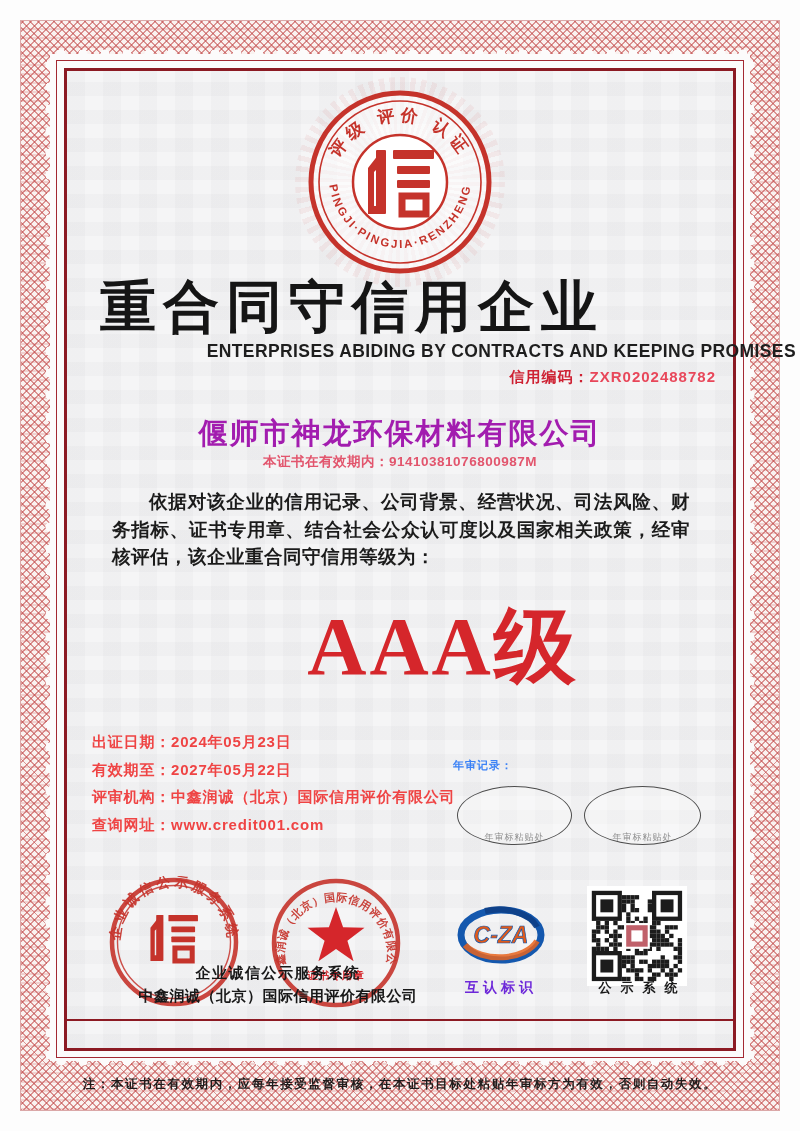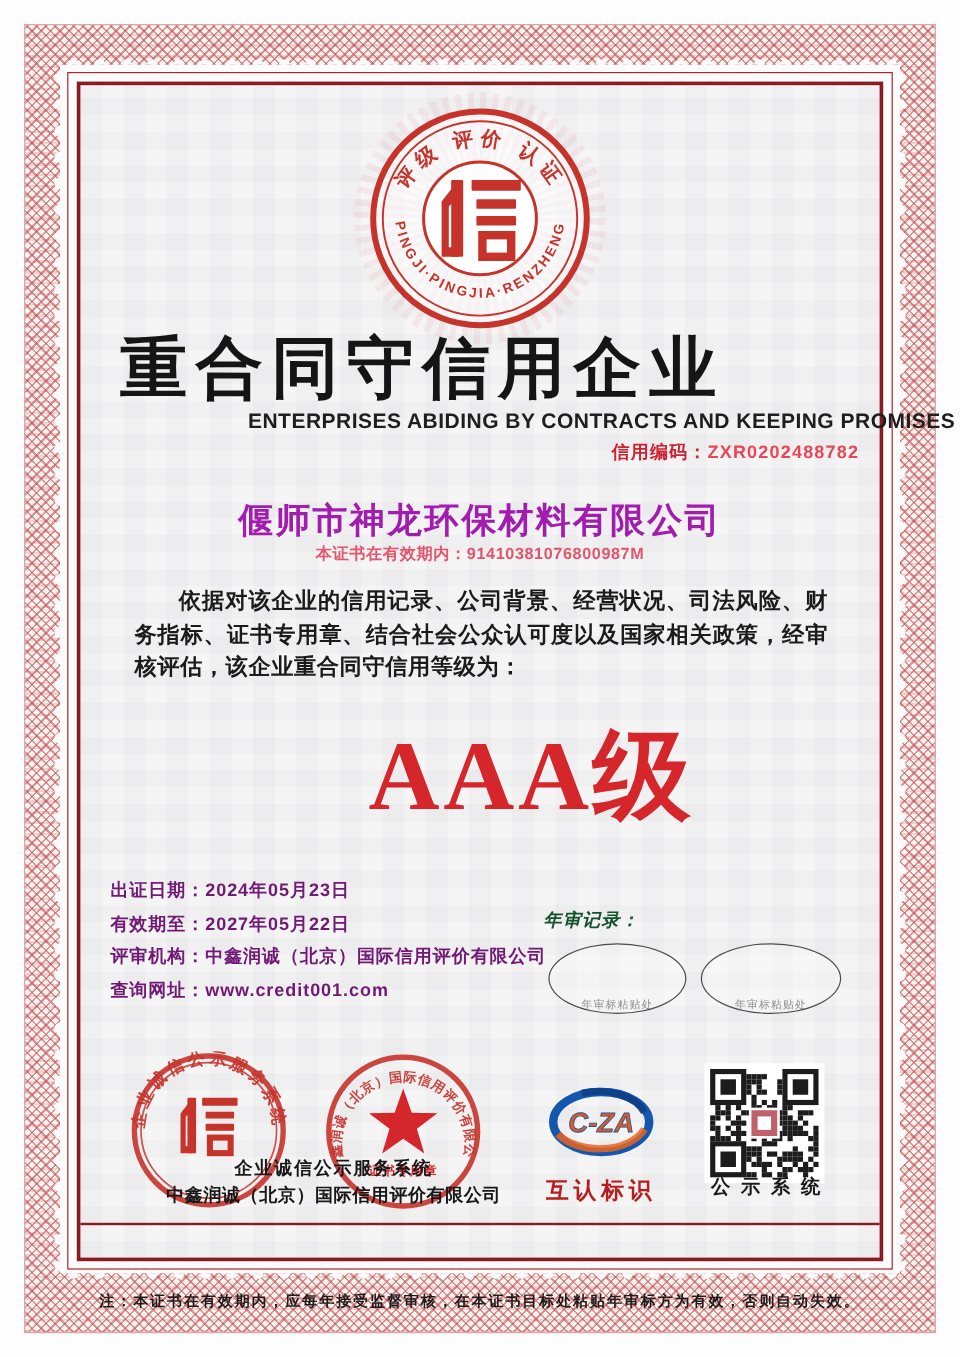--- a/index.html
+++ b/index.html
@@ -51,41 +51,41 @@
   .uscc{position:absolute;left:0;width:800px;top:453px;text-align:center;
     font-size:13.5px;font-weight:700;color:#e2556d;letter-spacing:.5px;}
   .body-par{position:absolute;left:112px;width:578px;top:489px;
     font-family:"Liberation Serif",serif;font-size:18.5px;font-weight:700;color:#1b1b1b;
     line-height:27.5px;text-align:justify;text-indent:2em;letter-spacing:.5px;}
   .grade{position:absolute;left:0;width:800px;top:592px;text-align:center;
     font-family:"Liberation Serif",serif;font-size:82px;font-weight:700;color:#d5262b;letter-spacing:3px;margin-left:43px;}
 
   
   .fields{position:absolute;left:92px;top:733px;}
-  .field-row{height:27.5px;font-size:15px;font-weight:700;color:#701a75;letter-spacing:.8px;white-space:nowrap;}
-  .annual-label{position:absolute;left:453px;top:758px;font-size:15px;font-weight:700;color:#14532d;letter-spacing:1px;font-style:italic;}
+  .field-row{height:27.5px;font-size:15px;font-weight:700;color:#ef4444;letter-spacing:.8px;white-space:nowrap;}
+  .annual-label{position:absolute;left:453px;top:758px;font-size:11px;font-weight:700;color:#3b82f6;letter-spacing:1px;}
   .oval{position:absolute;border:1.5px solid #4c4c4c;border-radius:50%;
     display:flex;align-items:flex-end;justify-content:center;
     font-size:9px;color:#8d8d8d;letter-spacing:1px;background:rgba(255,255,255,.25);}
   .oval1{left:457px;top:786px;width:113px;height:57px;}
   .oval2{left:584px;top:786px;width:115px;height:57px;}
 
   
   .seal-left{position:absolute;left:108px;top:876px;}
   .seal-right{position:absolute;left:270px;top:877px;}
   .caption1{position:absolute;left:98px;width:360px;top:964px;text-align:center;
     font-size:15px;font-weight:700;color:#181818;letter-spacing:1.5px;}
   .caption2{position:absolute;left:76px;width:404px;top:987px;text-align:center;
     font-size:15px;font-weight:700;color:#181818;letter-spacing:.5px;}
   .cza{position:absolute;left:455px;top:905px;}
   .cza-label{position:absolute;left:445px;width:112px;top:979px;text-align:center;
-    font-size:19px;font-weight:700;color:#b91c1c;letter-spacing:4px;}
+    font-size:14px;font-weight:700;color:#6d28d9;letter-spacing:4px;}
   .qr{position:absolute;left:587px;top:886px;width:100px;height:100px;background:#ffffff;}
   .qr-label{position:absolute;left:577px;width:122px;top:979px;text-align:center;
-    font-size:16px;font-weight:700;color:#1a1a1a;letter-spacing:9px;text-indent:9px;}
+    font-size:13px;font-weight:700;color:#1a1a1a;letter-spacing:9px;text-indent:9px;}
 
   
   .note-sep{position:absolute;left:67px;right:67px;top:1019px;border-top:2px solid #8c1a23;}
   .note{position:absolute;left:70px;right:70px;top:1029px;text-align:center;
     font-family:"Liberation Serif",serif;font-size:12.5px;font-weight:700;color:#201c1c;letter-spacing:1.6px;margin-top:47px;}
 
   .seal-text{font-weight:700;fill:#c5332b;}
 </style>
 </head>
 <body>

